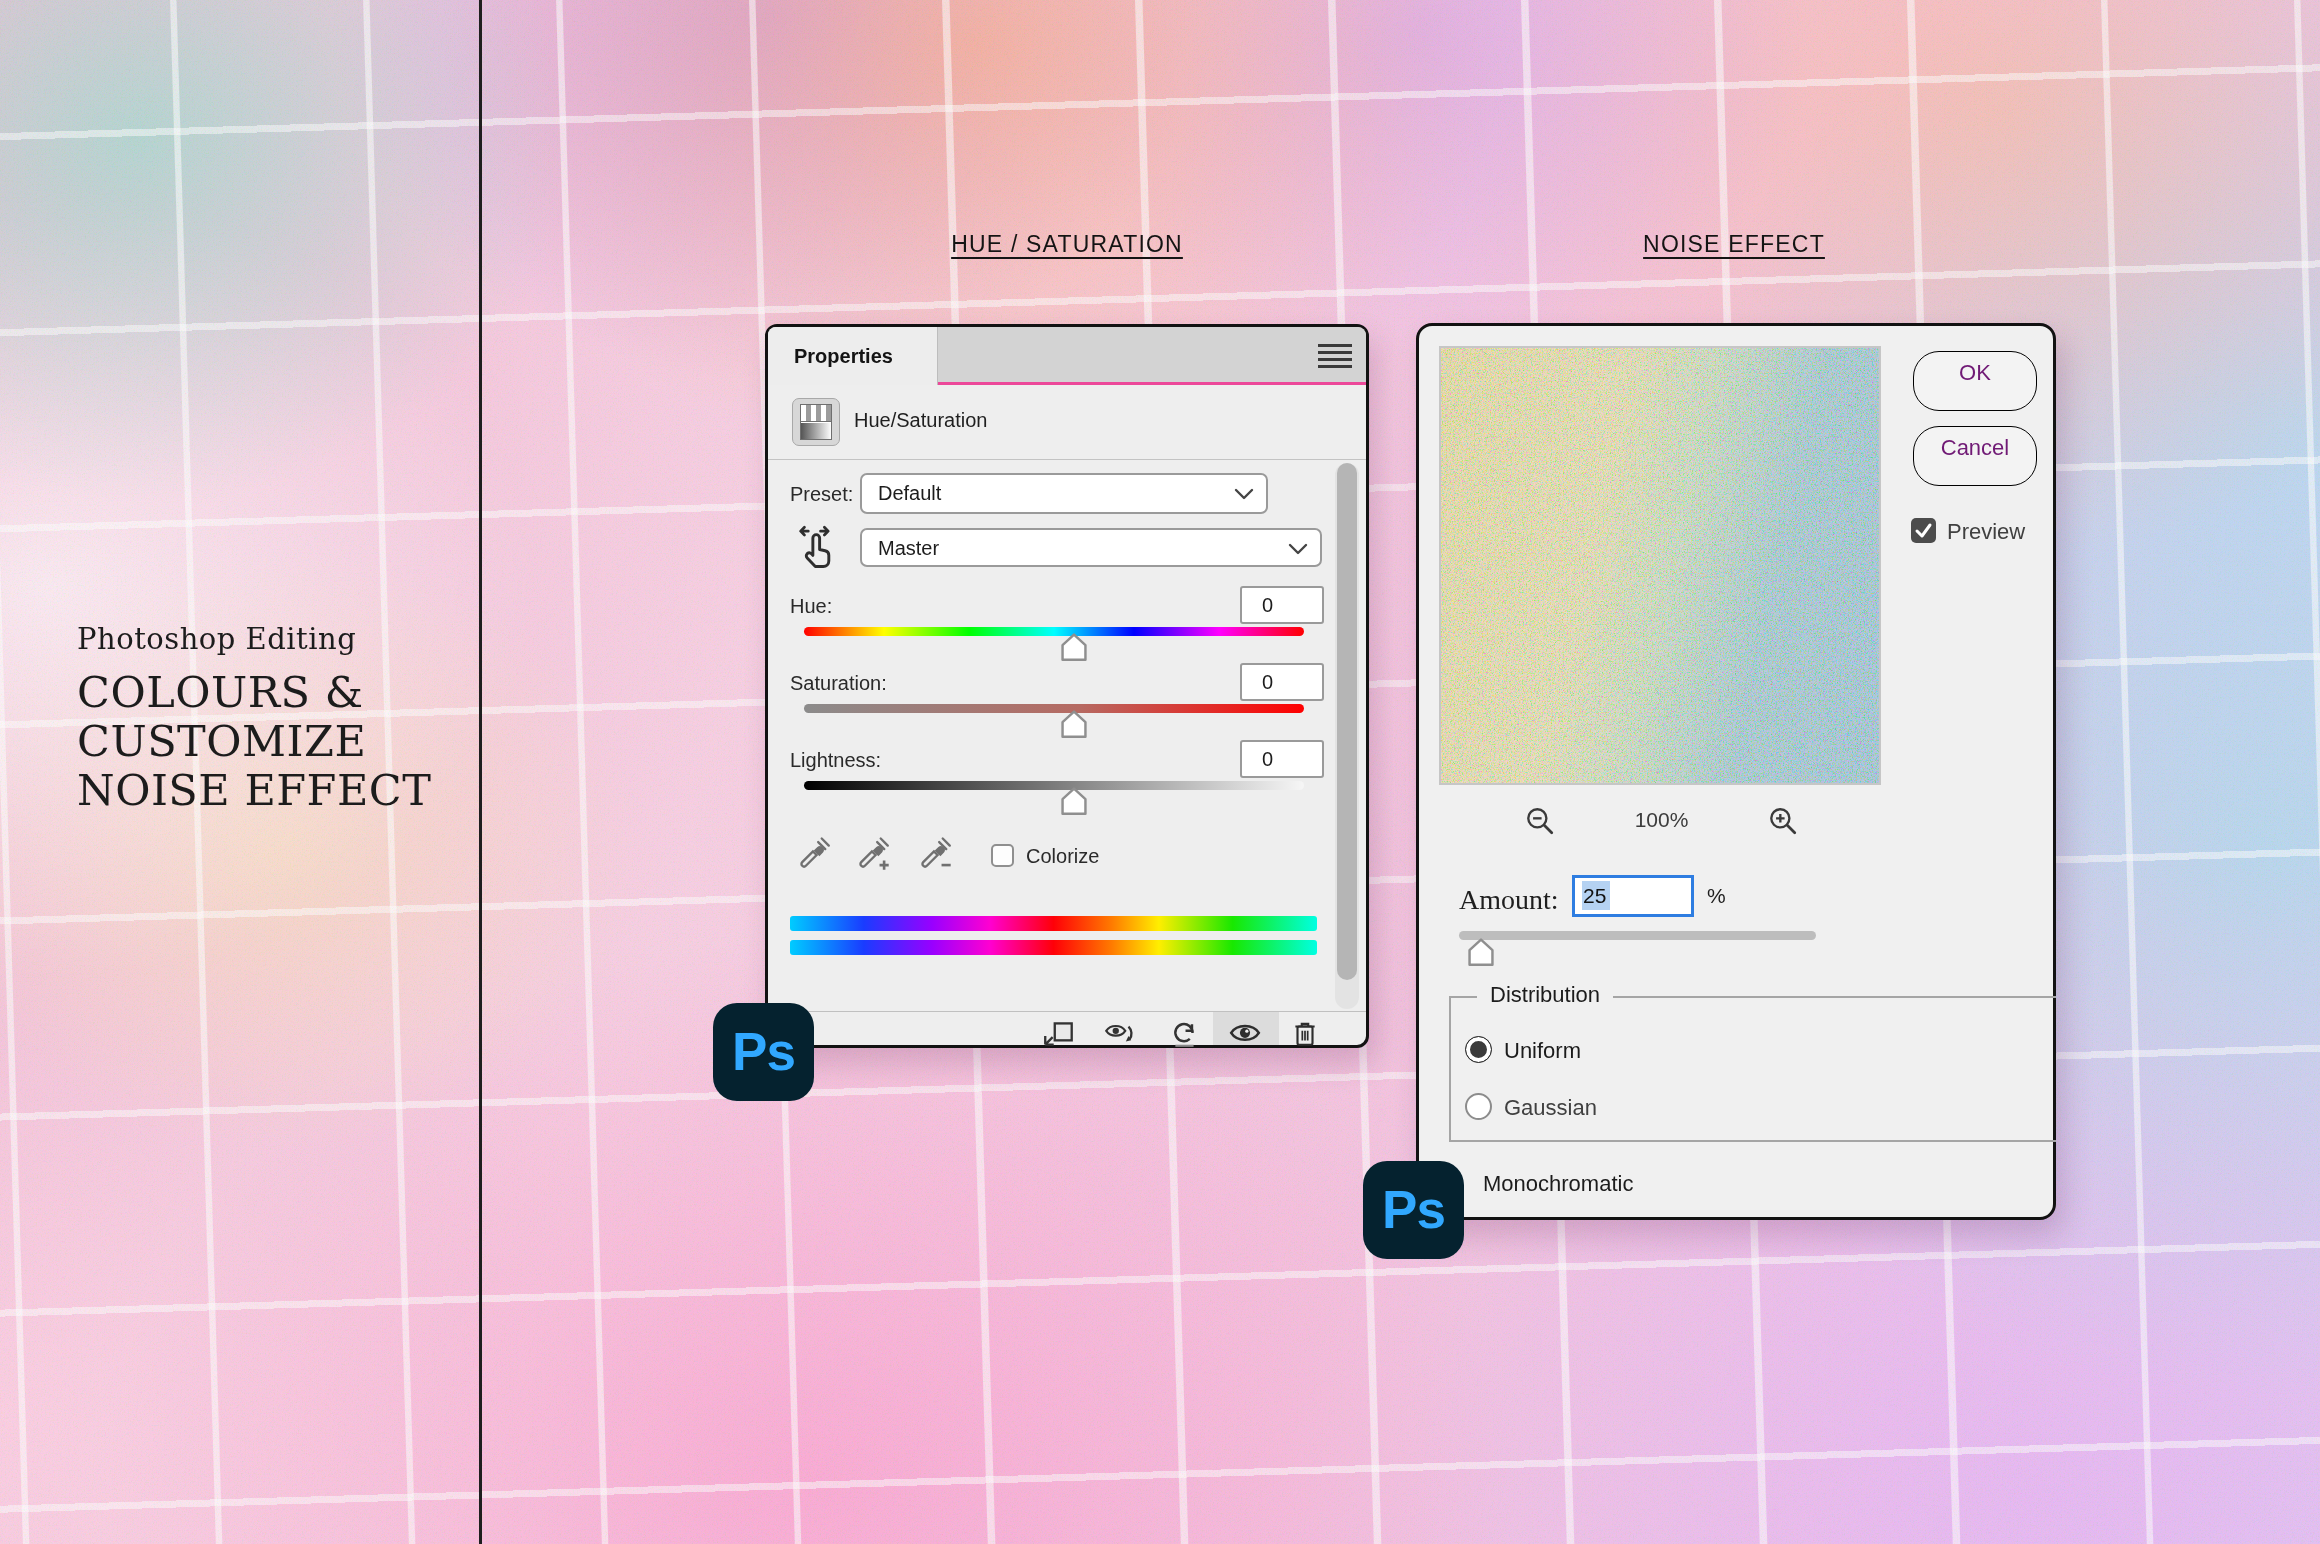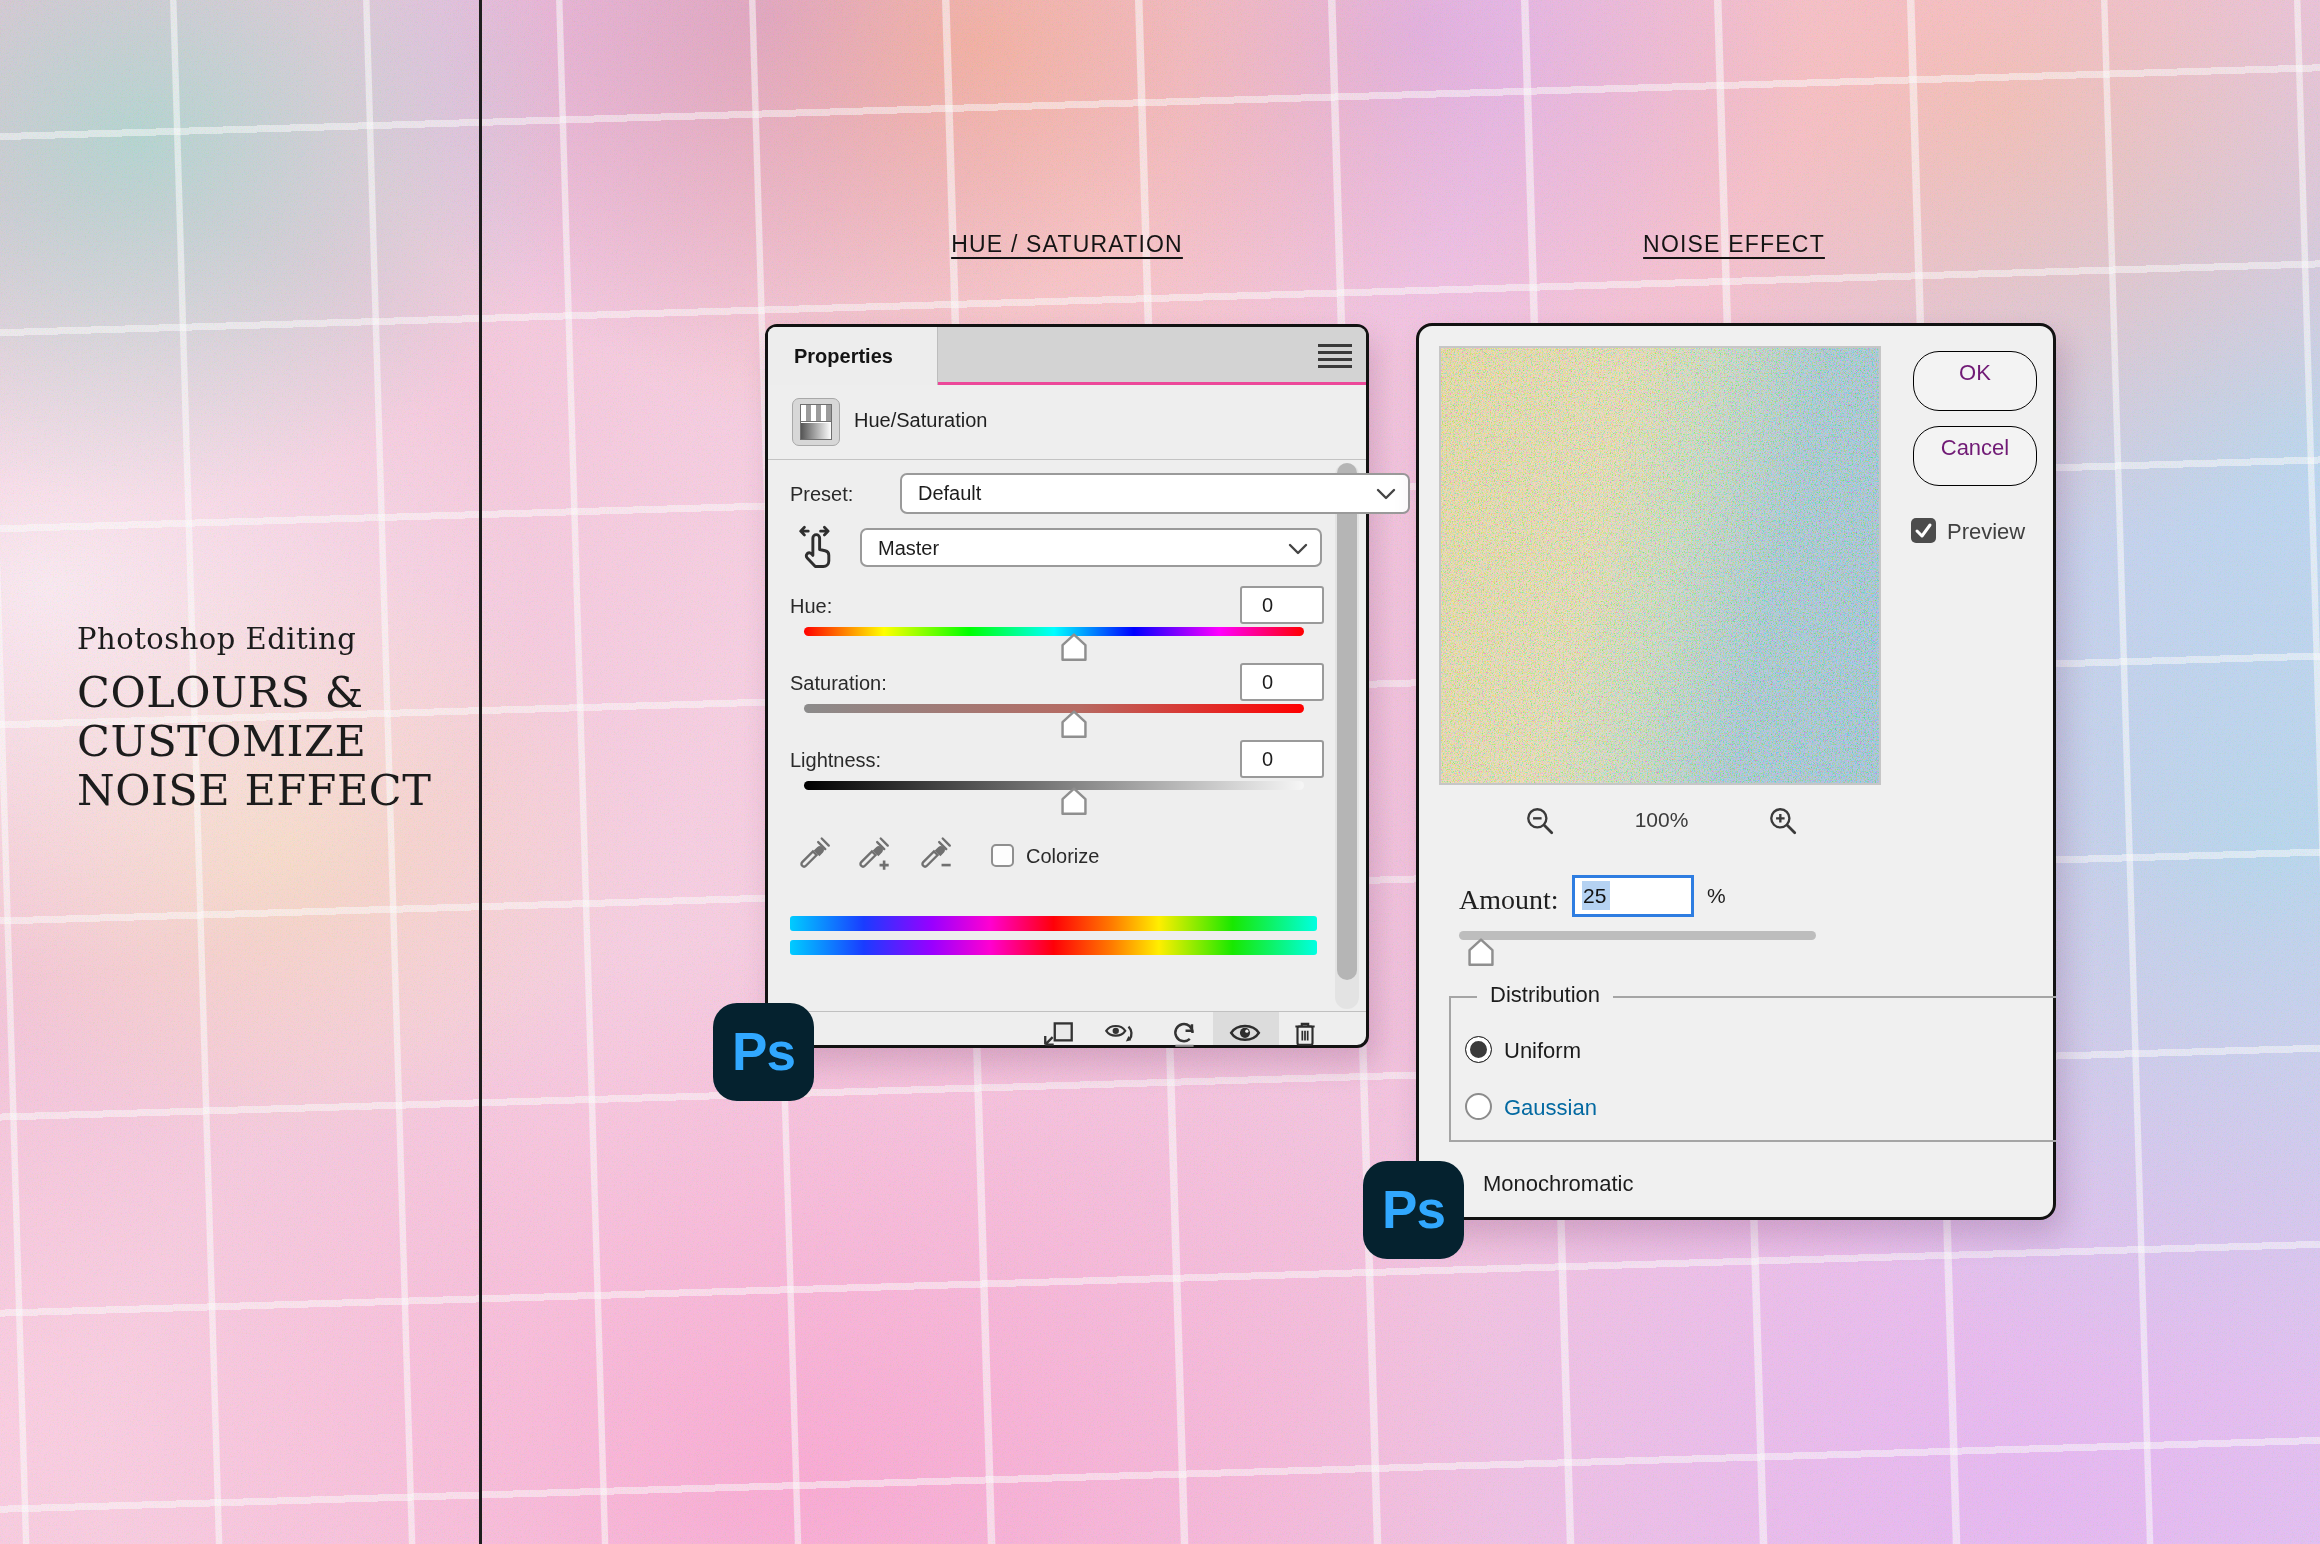--- a/index.html
+++ b/index.html
@@ -72,21 +72,21 @@
     background:repeating-linear-gradient(90deg,#fff 0 5px,#9c9c9c 5px 10px); border-bottom:1px solid #6f6f6f; }
   #adj-icon .inner .bot { position:absolute; left:0; bottom:0; right:0; height:48%;
     background:linear-gradient(90deg,#555,#fdfdfd); }
   #adj-label { left:86px; top:82px; font-size:20px; color:#1f1f1f; }
   #props-sep { left:0; top:132px; width:100%; height:1px; background:#c3c3c3; }
 
   .ps-scroll-track { left:567px; top:136px; width:24px; height:546px; background:#e3e3e3; border-radius:12px; }
   .ps-scroll-thumb { left:569px; top:136px; width:20px; height:517px; background:#b5b5b5; border-radius:10px; }
 
   #row-preset-label { left:22px; top:156px; }
-  #dd-preset { left:92px; top:146px; width:510px; height:41px;margin-left:40px; }
+  #dd-preset { left:92px; top:146px; width:408px; height:41px; }
   #tgt-hand { left:28px; top:196px; width:46px; height:50px; }
   #dd-master { left:92px; top:201px; width:462px; height:39px; }
 
   .slider-label-hue { left:22px; top:268px; } .valbox-hue { left:472px; top:259px; width:84px; height:38px; }
   .track { position:absolute; height:9px; border-radius:5px; }
   #track-hue { left:36px; top:300px; width:500px;
     background:linear-gradient(90deg,#f00,#ff0 16%,#0f0 33%,#0ff 50%,#00f 66%,#f0f 83%,#f00); }
   .slider-label-sat { left:22px; top:345px; } .valbox-sat { left:472px; top:336px; width:84px; height:38px; }
   #track-sat { left:36px; top:377px; width:500px; background:linear-gradient(90deg,#8b8b8b,#b66a62 55%,#ff0000); }
   .slider-label-light { left:22px; top:422px; } .valbox-light { left:472px; top:413px; width:84px; height:38px; }
@@ -130,21 +130,21 @@
   #amount-track { left:40px; top:605px; width:357px; background:#bdbdbd; }
   #amount-thumb { left:46px; top:612px; }
 
   #dist-box { left:30px; top:670px; width:607px; height:146px;
     border:2px solid #a5a5a5; border-right:none; }
   #dist-legend { left:58px; top:656px; background:#f0f0f0; padding:0 13px; font-size:22px; color:#1c1c1c; }
   .radio { width:27px; height:27px; border-radius:50%; }
   .radio.on  { background:#3c3c3c; box-shadow:inset 0 0 0 4px #fff, inset 0 0 0 9px #3c3c3c; border:1px solid #2e2e2e; }
   .radio.off { background:#fff; border:2px solid #8c8c8c; }
   #radio-uniform { left:46px; top:710px; } #lbl-uniform { left:85px; top:712px; font-size:22px; color:#1c1c1c; }
-  #radio-gaussian { left:46px; top:767px; } #lbl-gaussian { left:85px; top:769px; font-size:22px; color:#0369a1; }
+  #radio-gaussian { left:46px; top:767px; } #lbl-gaussian { left:85px; top:769px; font-size:22px; color:#404040; }
   #mono-label { left:64px; top:845px; font-size:22px; color:#1c1c1c; }
 
   .pill-btn { width:124px; height:60px; border:1px solid #000000; border-radius:26px;
     background:#f3f3f3; font-size:22px; color:#701a75; text-align:center; line-height:42px; }
   #btn-ok { left:494px; top:25px; } #btn-cancel { left:494px; top:100px; }
   #chk-preview { left:492px; top:192px; width:25px; height:25px; background:#4c4c4c; border-radius:5px; }
   #lbl-preview { left:528px; top:193px; font-size:22px; color:#404040; }
 </style>
 </head>
 <body>

